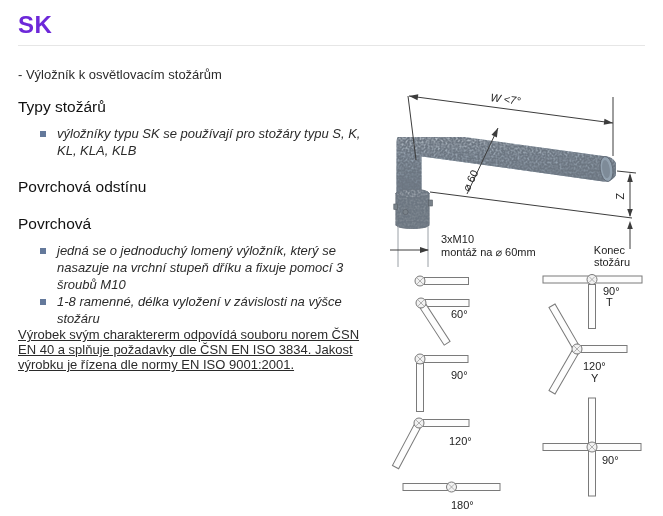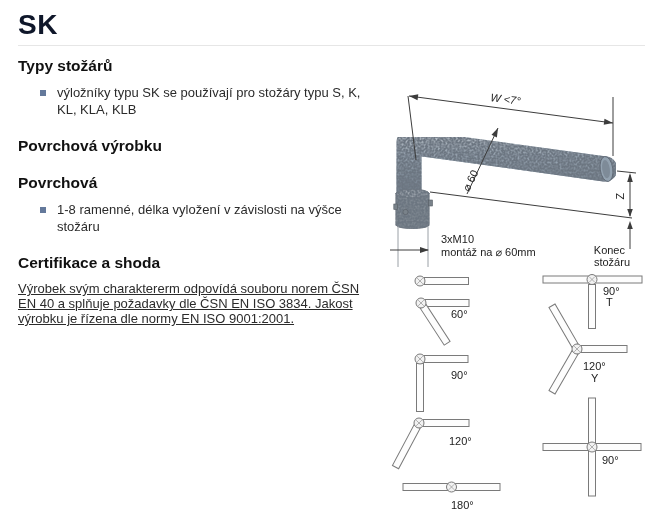--- a/index.html
+++ b/index.html
@@ -3,63 +3,66 @@
 <meta charset="utf-8">
 <style>
   html,body{margin:0;padding:0;}
   body{
     width:663px;height:516px;background:#ffffff;
     font-family:"Liberation Sans", sans-serif;
     font-size:13px;color:#2b2b2b;position:relative;overflow:hidden;
   }
   .page{position:absolute;inset:0;}
   .content{position:absolute;left:18px;top:8px;width:362px;}
-  h1.title{margin:0;font-size:28px;line-height:34px;font-weight:bold;color:#0f172a;letter-spacing:.5px;}
+  h1.title{margin:0;font-size:24px;line-height:34px;font-weight:bold;color:#6d28d9;letter-spacing:.5px;}
   .divider{position:absolute;left:18px;top:45px;width:627px;height:1px;background:#e6e6e6;}
   .subtitle{margin:24px 0 0;line-height:17px;}
-  h2.sec{margin:18px 0 9px;font-size:15.5px;line-height:19px;color:#111;font-weight:bold;}
+  h2.sec{margin:18px 0 9px;font-size:15.5px;line-height:19px;color:#111;font-weight:normal;}
   h2.sec.first{margin-top:14px;}
   ul.bullets{list-style:none;margin:0;padding:0 0 0 39px;}
-  ul.bullets li{position:relative;line-height:17px;white-space:pre-line;}
+  ul.bullets li{position:relative;line-height:17px;white-space:pre-line;font-style:italic;}
   ul.bullets li::before{content:"";position:absolute;left:-17px;top:5.5px;width:6px;height:6px;background:#64799b;}
   p.body-par{margin:0;line-height:15px;white-space:pre-line;text-decoration:underline;}
   .drawing{position:absolute;left:390px;top:75px;width:273px;height:441px;}
   svg text{font-family:"Liberation Sans", sans-serif;font-size:11px;fill:#222;}
   svg text.it{font-style:italic;}
   .bar{fill:#fdfdfd;stroke:#7a7a7a;stroke-width:1;}
   .hub{fill:#f2f2f2;stroke:#7a7a7a;stroke-width:1;}
   .hubx{stroke:#909090;stroke-width:.7;}
   .dim{stroke:#3c3c3c;stroke-width:1;fill:none;}
   .dimf{fill:#3c3c3c;stroke:none;}
 </style>
 </head>
 <body>
 
 <div class="page">
 
   <div class="content">
     <h1 class="title">SK</h1>
+    <p class="subtitle">- Výložník k osvětlovacím stožárům</p>
 
     <h2 class="sec first">Typy stožárů</h2>
     <ul class="bullets">
       <li>výložníky typu SK se používají pro stožáry typu S, K,
 KL, KLA, KLB</li>
     </ul>
 
-    <h2 class="sec">Povrchová výrobku</h2>
+    <h2 class="sec">Povrchová odstínu</h2>
     <ul class="bullets">
     </ul>
 
     <h2 class="sec">Povrchová</h2>
     <ul class="bullets">
+      <li>jedná se o jednoduchý lomený výložník, který se
+nasazuje na vrchní stupeň dříku a fixuje pomocí 3
+šroubů M10</li>
       <li>1-8 ramenné, délka vyložení v závislosti na výšce
 stožáru</li>
     </ul>
 
-    <h2 class="sec">Certifikace a shoda</h2>
     <p class="body-par">Výrobek svým charaktererm odpovídá souboru norem ČSN
 EN 40 a splňuje požadavky dle ČSN EN ISO 3834. Jakost
 výrobku je řízena dle normy EN ISO 9001:2001.</p>
   </div>
 
   <div class="divider"></div>
 
   <svg class="drawing" viewBox="390 75 273 441" width="273" height="441" xmlns="http://www.w3.org/2000/svg">
     <defs>
       <linearGradient id="tubeGrad" gradientUnits="userSpaceOnUse" x1="0" y1="120" x2="0" y2="186">

